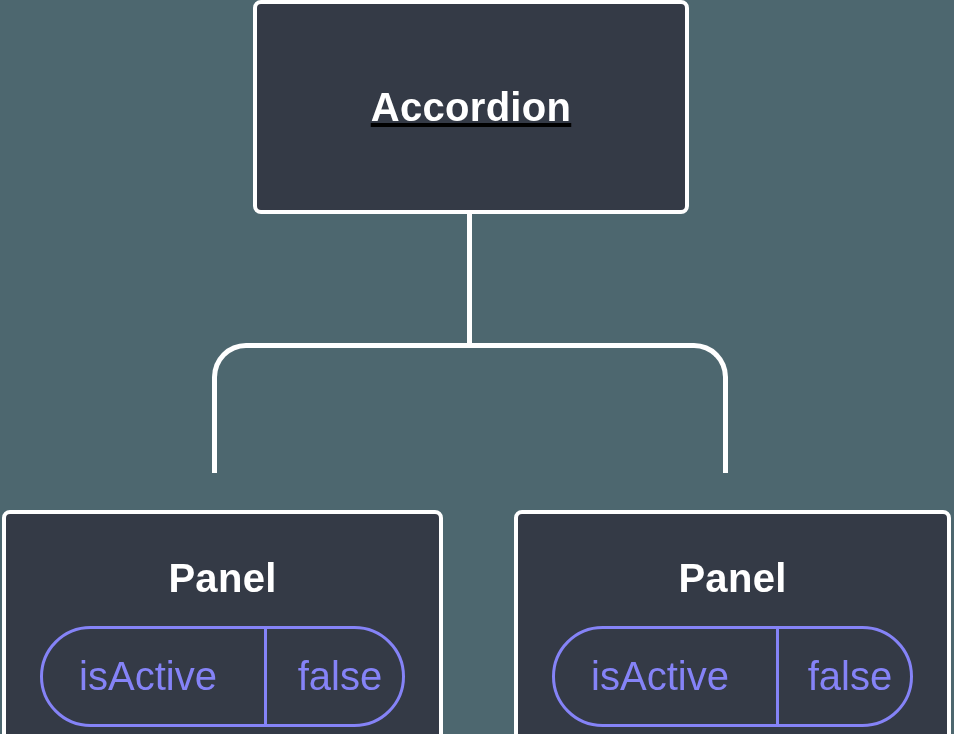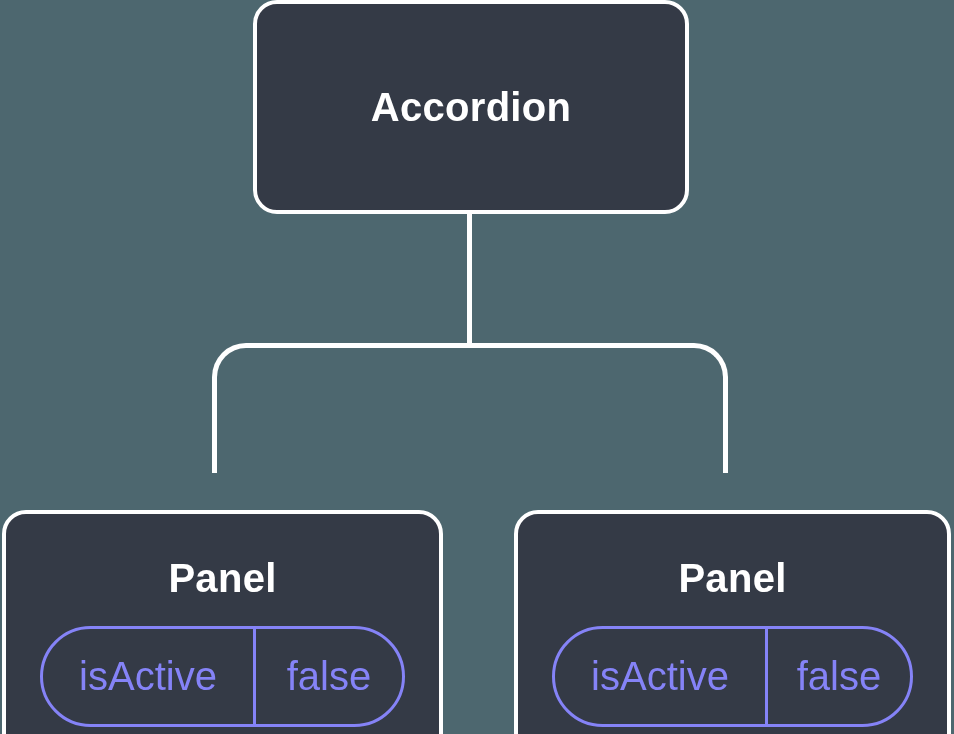--- a/index.html
+++ b/index.html
@@ -20,21 +20,22 @@
     width: 954px;
     height: 734px;
     background: var(--background);
     overflow: hidden;
   }
   
   .node {
     position: absolute;
     background: var(--node-fill);
     border: 4px solid var(--node-border);
-    border-radius: 24px;
+    border-radius: 8px;
+    text-decoration: underline;
   }
   .node-root {
     left: 253px; top: 0px;
     width: 436px; height: 214px;
     display: flex; align-items: center; justify-content: center;
   }
   .node-child {
     top: 472px;
     width: 441px; height: 256px; margin-top: 38px;
   }
@@ -57,20 +58,21 @@
     left: 34px; right: 34px;
     top: 112px; height: 101px;
     border: 3px solid var(--state-accent);
     border-radius: 60px;
     display: flex;
     align-items: stretch;
     color: var(--state-accent);
     font-size: 40px;
     font-weight: 400;
     overflow: hidden;
+    gap: 11px;
   }
   .pill-cell {
     display: flex;
     align-items: center;
     justify-content: center;
   }
   .pill-key { width: 210px; }
   .pill-divider {
     width: 3px;
     background: var(--state-accent);

